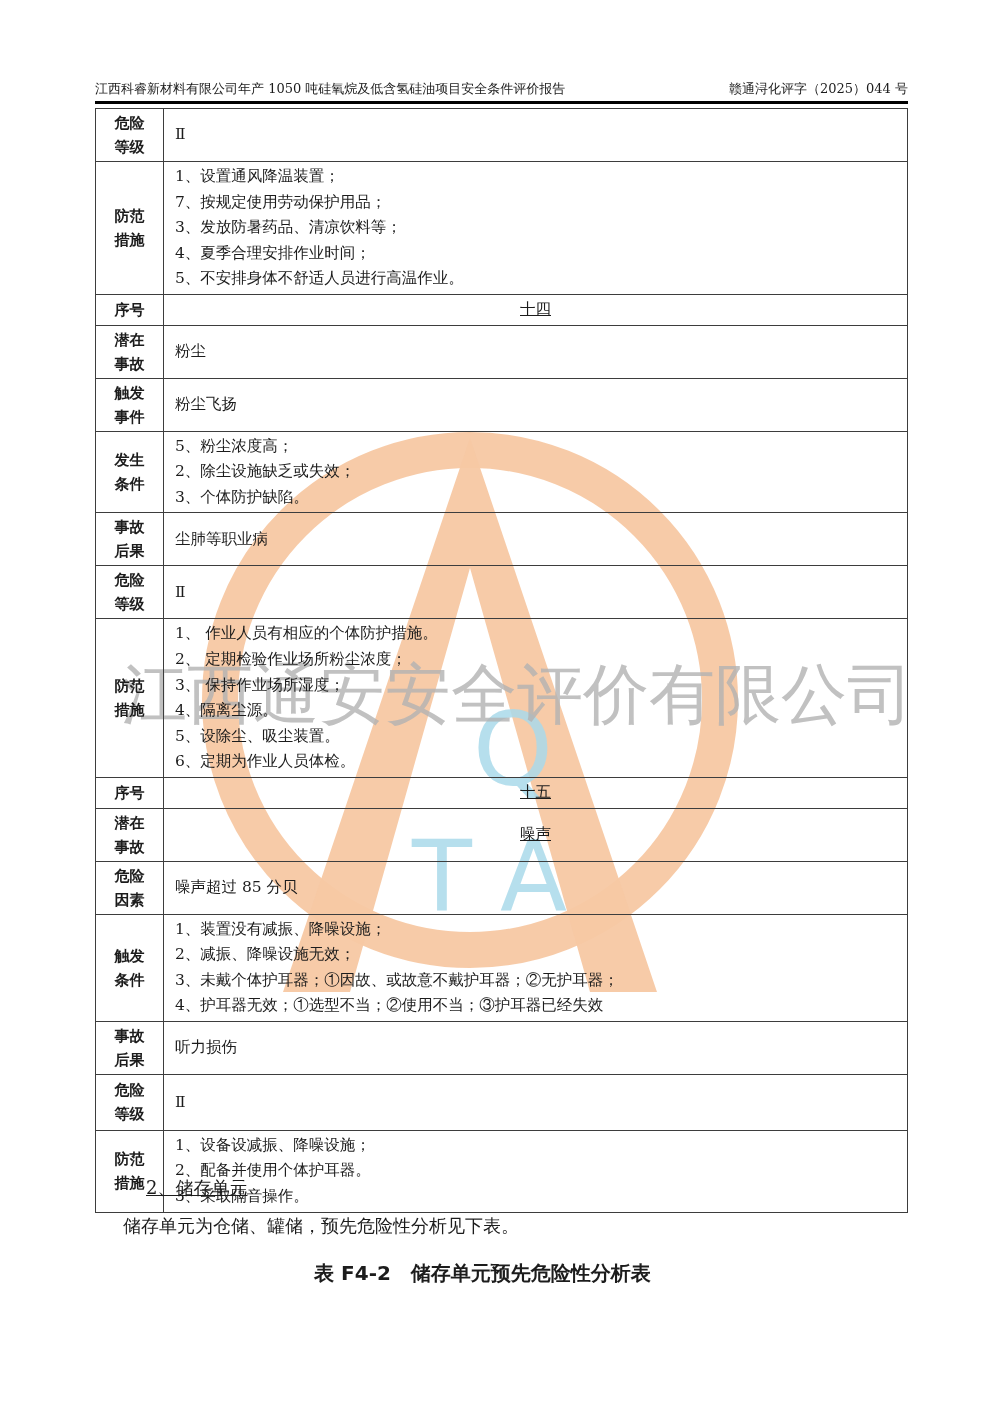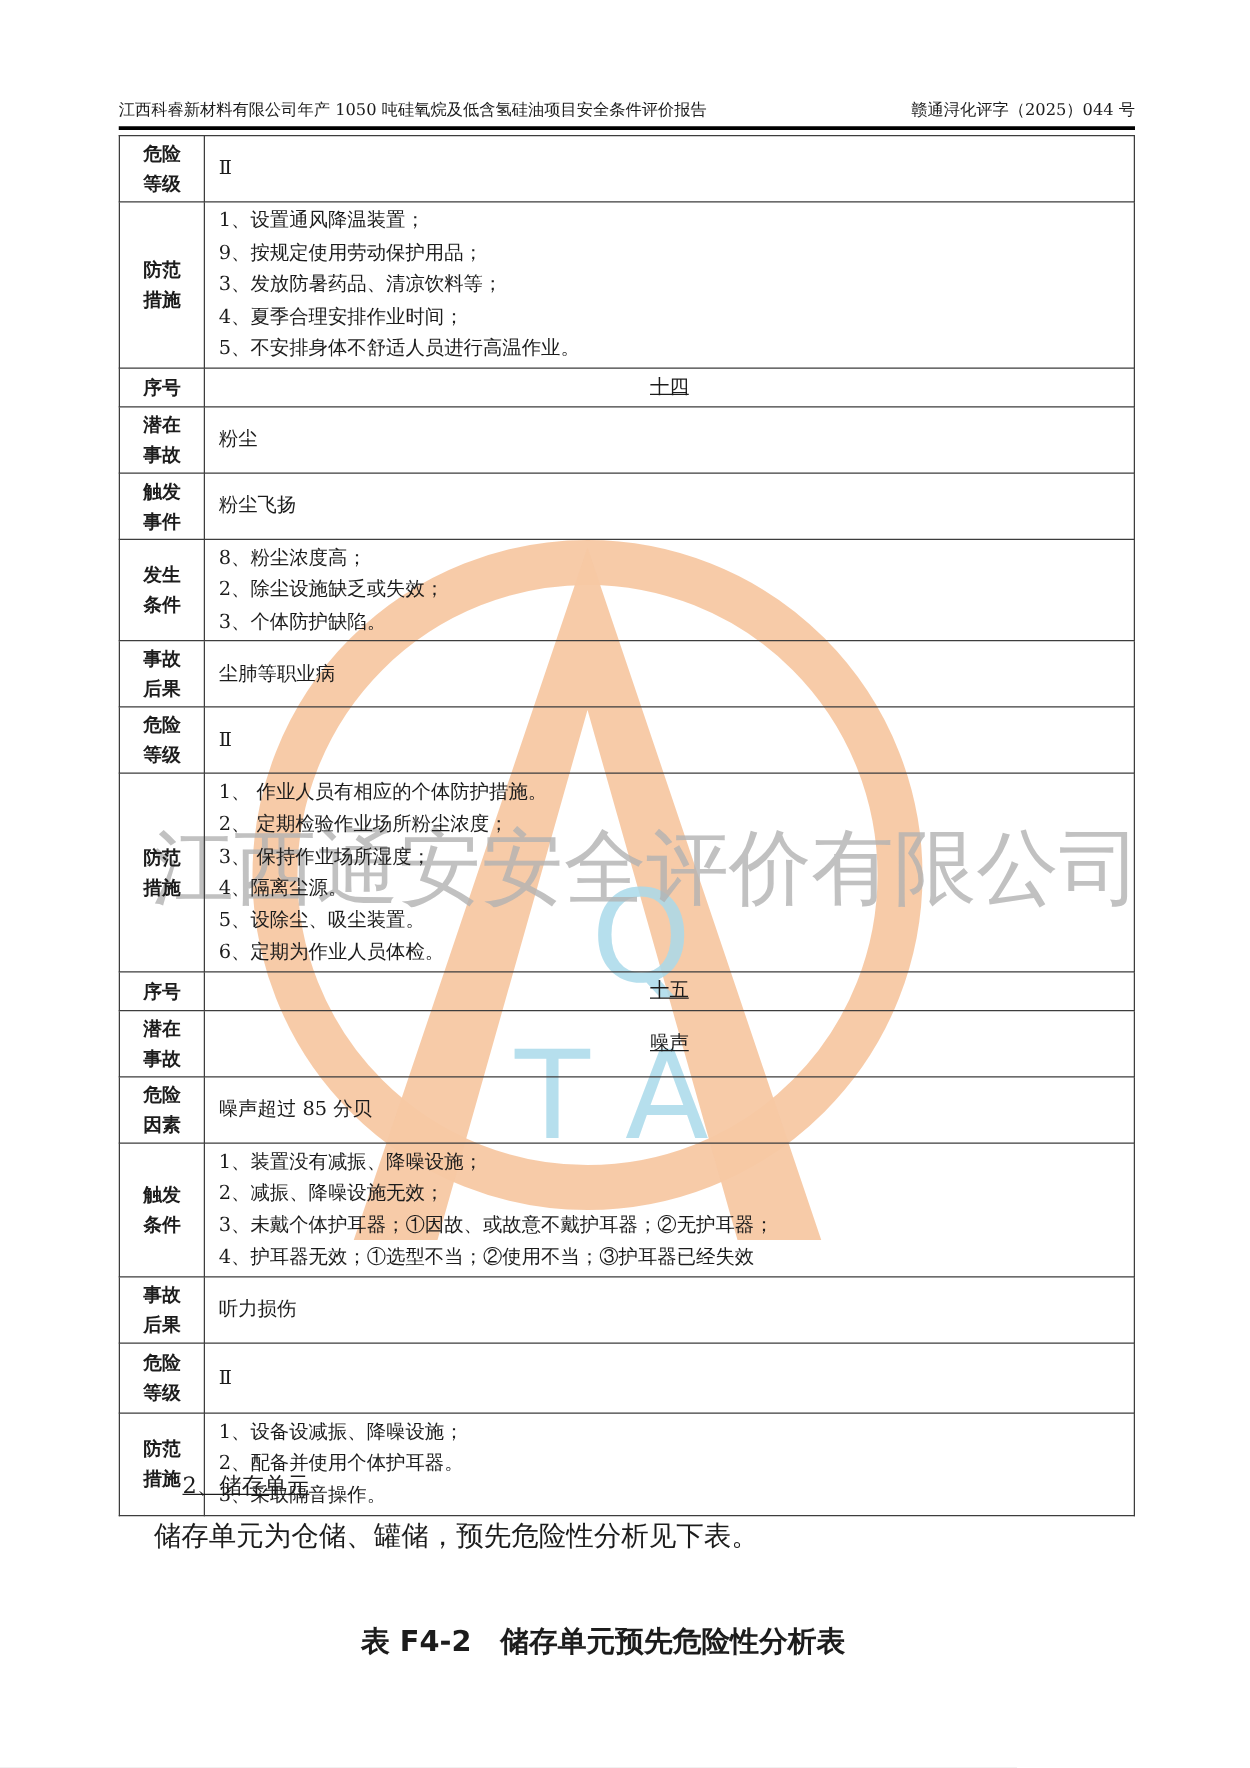--- a/index.html
+++ b/index.html
@@ -54,28 +54,28 @@
   }
   .cell-line{line-height:25.6px;white-space:nowrap;}
   .value-cell.center{padding-left:8px;}
   .value-cell.center .cell-line{text-align:center;text-decoration:underline;}
   .item-heading{
     position:absolute;left:146px;top:1176px;
     font-size:18px;white-space:nowrap;text-decoration:underline;
   }
   .paragraph{
     position:absolute;left:123px;top:1214px;
-    font-size:22px;white-space:nowrap;
+    font-size:18px;white-space:nowrap;
   }
   .table-caption{
-    position:absolute;left:60px;top:1298px;width:845px;
+    position:absolute;left:60px;top:1260px;width:845px;
     text-align:center;
     font-family:"DejaVu Sans","Liberation Sans",sans-serif;
     font-weight:bold;
-    font-size:23px;white-space:nowrap;
+    font-size:20px;white-space:nowrap;
   }
   .page-number{
     position:absolute;left:0;top:1312px;width:955px;
     text-align:center;
     font-size:13px;
   }
 </style>
 </head>
 <body>
 
@@ -108,21 +108,21 @@
             <td class="value-cell">
               <div class="cell-line">Ⅱ</div>
             </td>
           </tr>
           <tr style="height: 127px;">
             <td class="label-cell">
               <div class="label-inner">防范措施</div>
             </td>
             <td class="value-cell">
               <div class="cell-line">1、设置通风降温装置；</div>
-              <div class="cell-line">9、按规定使用劳动保护用品；</div>
+              <div class="cell-line">7、按规定使用劳动保护用品；</div>
               <div class="cell-line">3、发放防暑药品、清凉饮料等；</div>
               <div class="cell-line">4、夏季合理安排作业时间；</div>
               <div class="cell-line">5、不安排身体不舒适人员进行高温作业。</div>
             </td>
           </tr>
           <tr style="height: 26px;">
             <td class="label-cell">
               <div class="label-inner">序号</div>
             </td>
             <td class="value-cell center">
@@ -143,21 +143,21 @@
             </td>
             <td class="value-cell">
               <div class="cell-line">粉尘飞扬</div>
             </td>
           </tr>
           <tr style="height: 76px;">
             <td class="label-cell">
               <div class="label-inner">发生条件</div>
             </td>
             <td class="value-cell">
-              <div class="cell-line">8、粉尘浓度高；</div>
+              <div class="cell-line">5、粉尘浓度高；</div>
               <div class="cell-line">2、除尘设施缺乏或失效；</div>
               <div class="cell-line">3、个体防护缺陷。</div>
             </td>
           </tr>
           <tr style="height: 51px;">
             <td class="label-cell">
               <div class="label-inner">事故后果</div>
             </td>
             <td class="value-cell">
               <div class="cell-line">尘肺等职业病</div>

